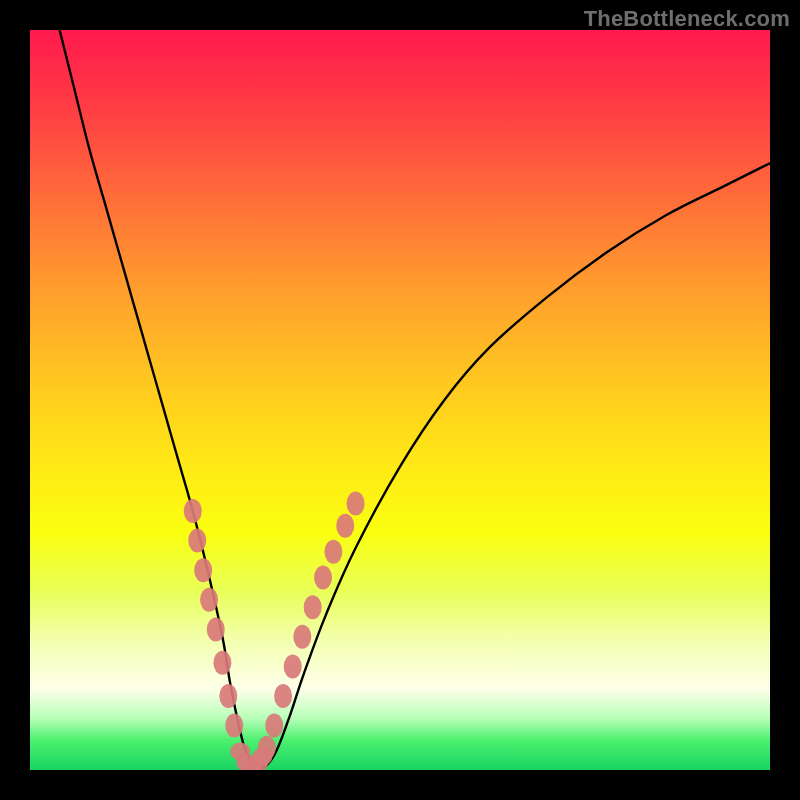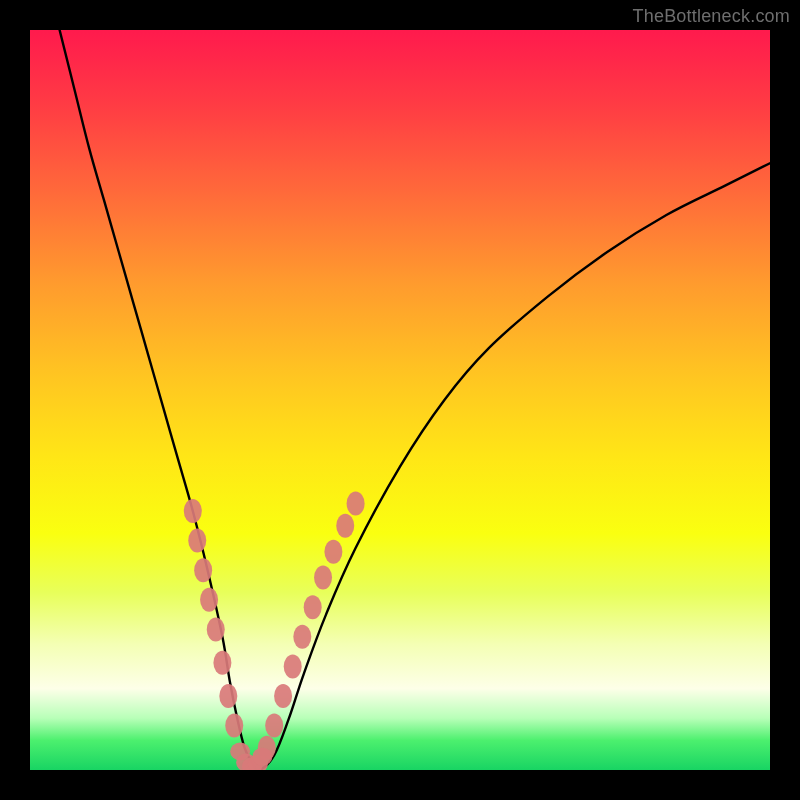--- a/index.html
+++ b/index.html
@@ -37,22 +37,22 @@
        #b8ffb8 93%,
        #4cf06e 96%,
        #18d463 100%
     );
   }
   .watermark {
     position: absolute;
     top: 6px;
     right: 10px;
     color: #6e6e6e;
-    font-size: 18px;
-    font-weight: 400;
+    font-size: 22px;
+    font-weight: 700;
     letter-spacing: 0.2px;
     user-select: none;
   }
   svg.curve {
     position: absolute;
     left: 0;
     top: 0;
     width: 740px;
     height: 740px;
   }

